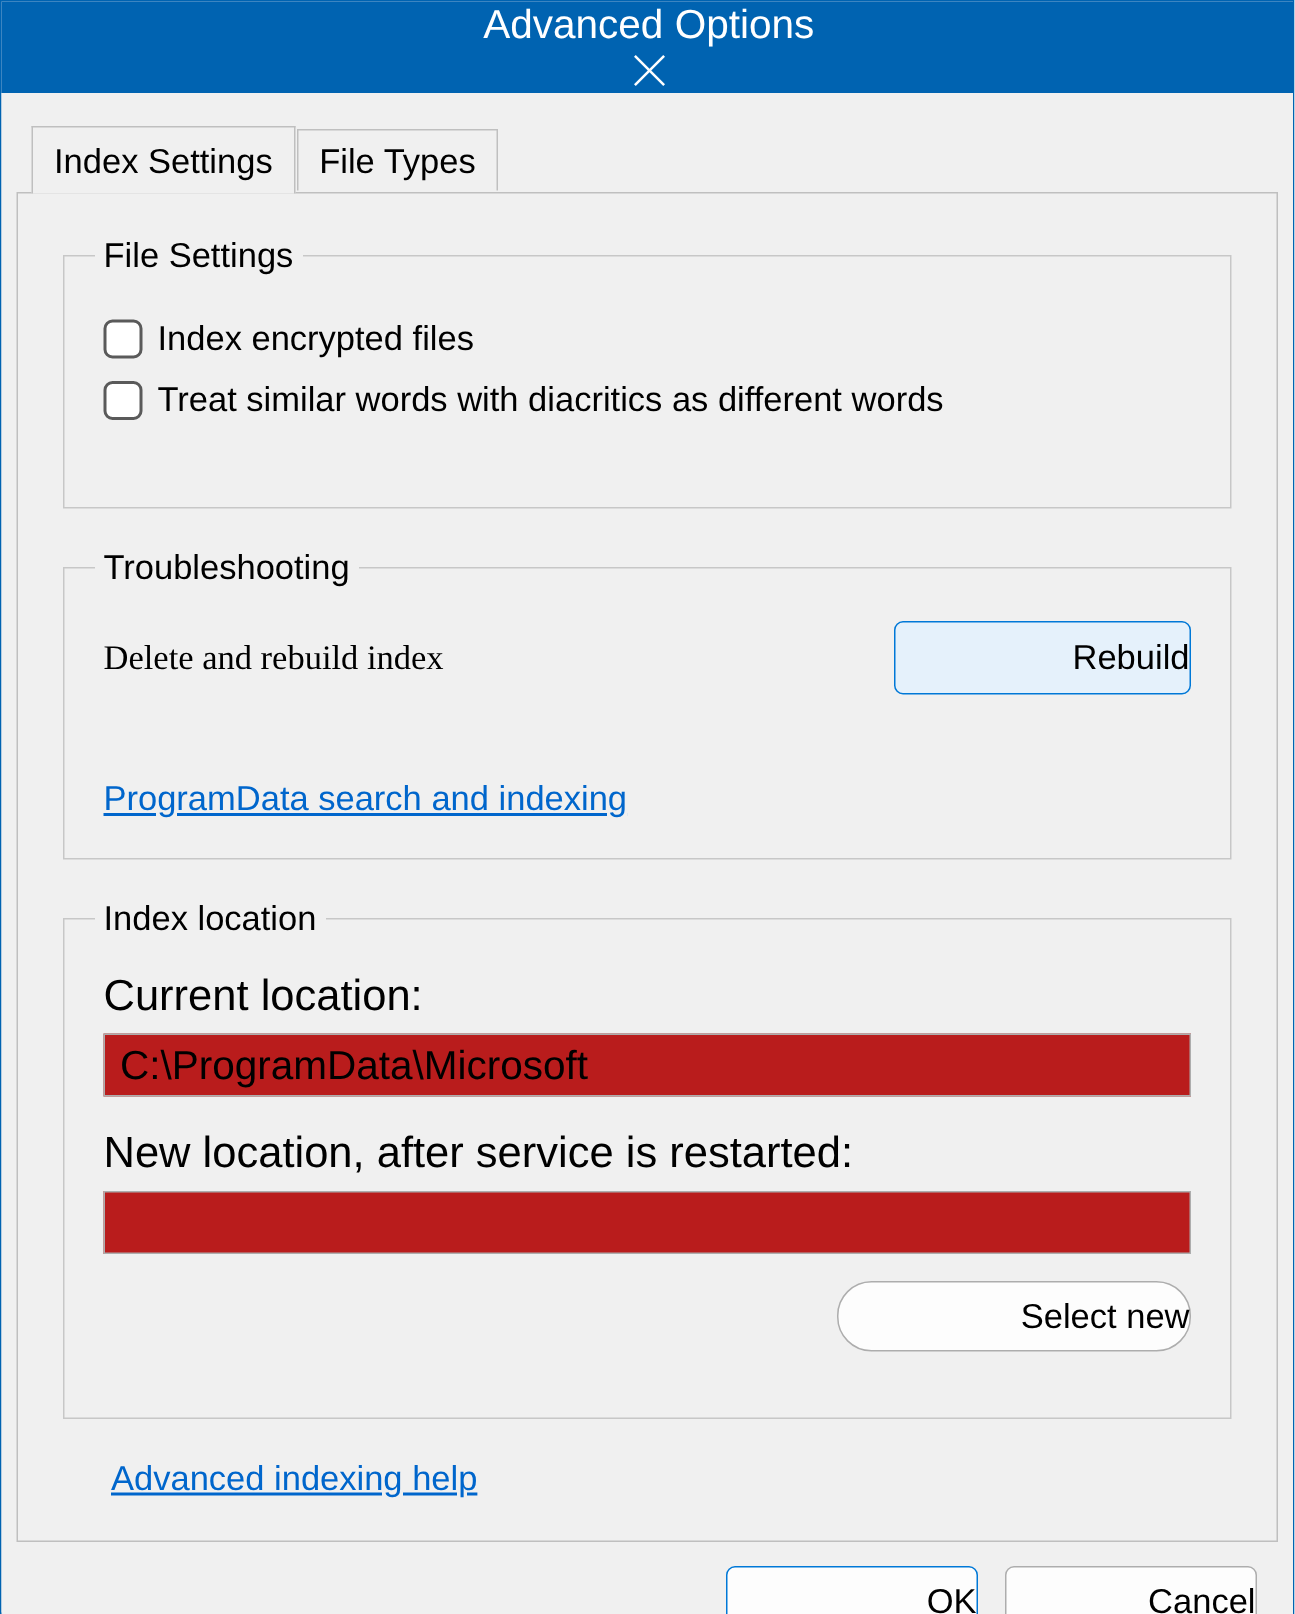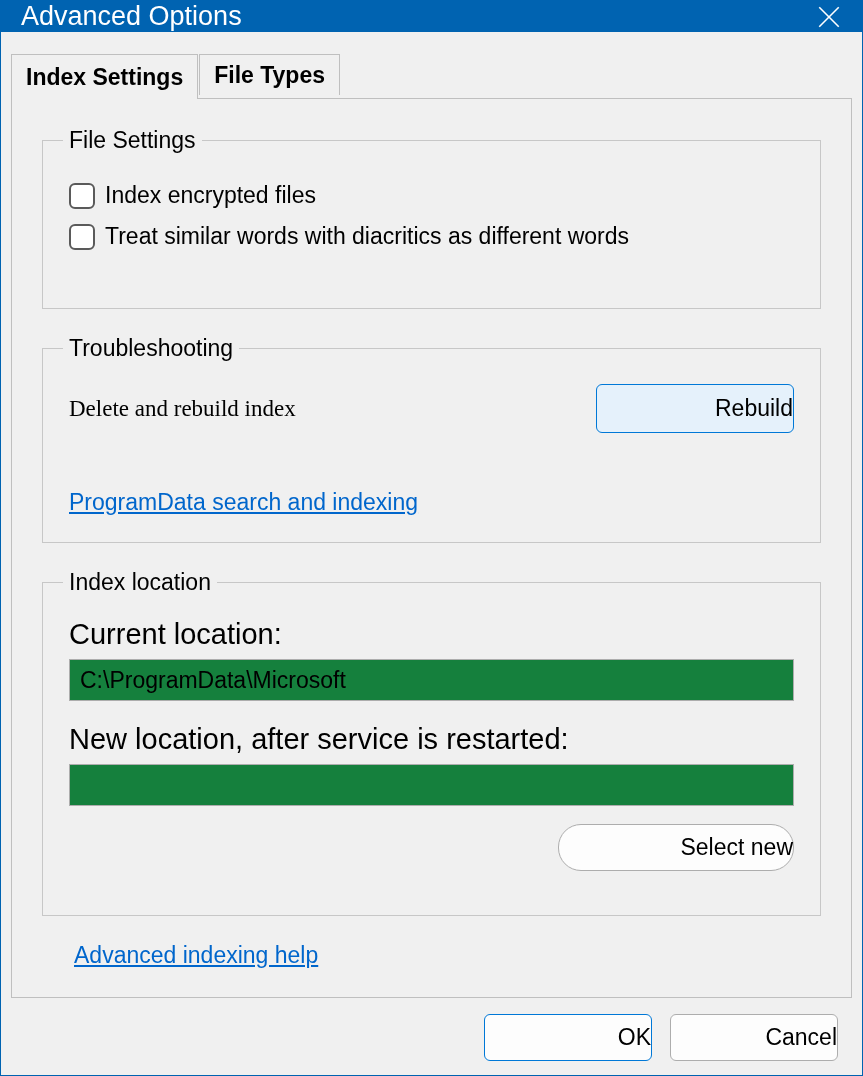--- a/index.html
+++ b/index.html
@@ -24,20 +24,21 @@
     }
     .titlebar {
       background: #0063b1;
       color: #fff;
       height: 62px;
       display: flex;
       align-items: center;
       padding: 0 18px 0 20px;
       font-size: 27px;
       font-weight: 400;
+      flex-direction: column;
     }
     .titlebar-title {
       flex: 1;
     }
     .close-icon {
       width: 30px;
       height: 30px;
       cursor: pointer;
       display: flex;
       align-items: center;
@@ -51,24 +52,24 @@
     }
     .content {
       flex: 1;
       background: #f0f0f0;
       padding: 22px 10px 14px 10px;
       display: flex;
       flex-direction: column;
     }
     .tabs-row {
       display: flex;
-      align-items: flex-start;
+      align-items: center;
+      margin-left: 10px;
       position: relative;
       z-index: 2;
-      font-weight: bold;
     }
     .tab {
       border: 1px solid #bfbfbf;
       border-bottom: none;
       padding: 7px 14px 6px 14px;
       font-size: 23px;
       color: #000;
       background: #f0f0f0;
       cursor: pointer;
       position: relative;
@@ -154,22 +155,22 @@
     }
     .field-label {
       font-size: 29px;
       color: #000;
       margin-bottom: 8px;
       display: block;
     }
     .textfield {
       width: 100%;
       border: 1px solid #adadad;
-      background: #15803d;
-      font-size: 23px;
+      background: #b91c1c;
+      font-size: 27px;
       color: #000;
       padding: 6px 10px;
       margin-bottom: 22px;
       height: 42px;
     }
     .selectnew-row {
       display: flex;
       justify-content: flex-end;
       margin-top: -4px;
     }

